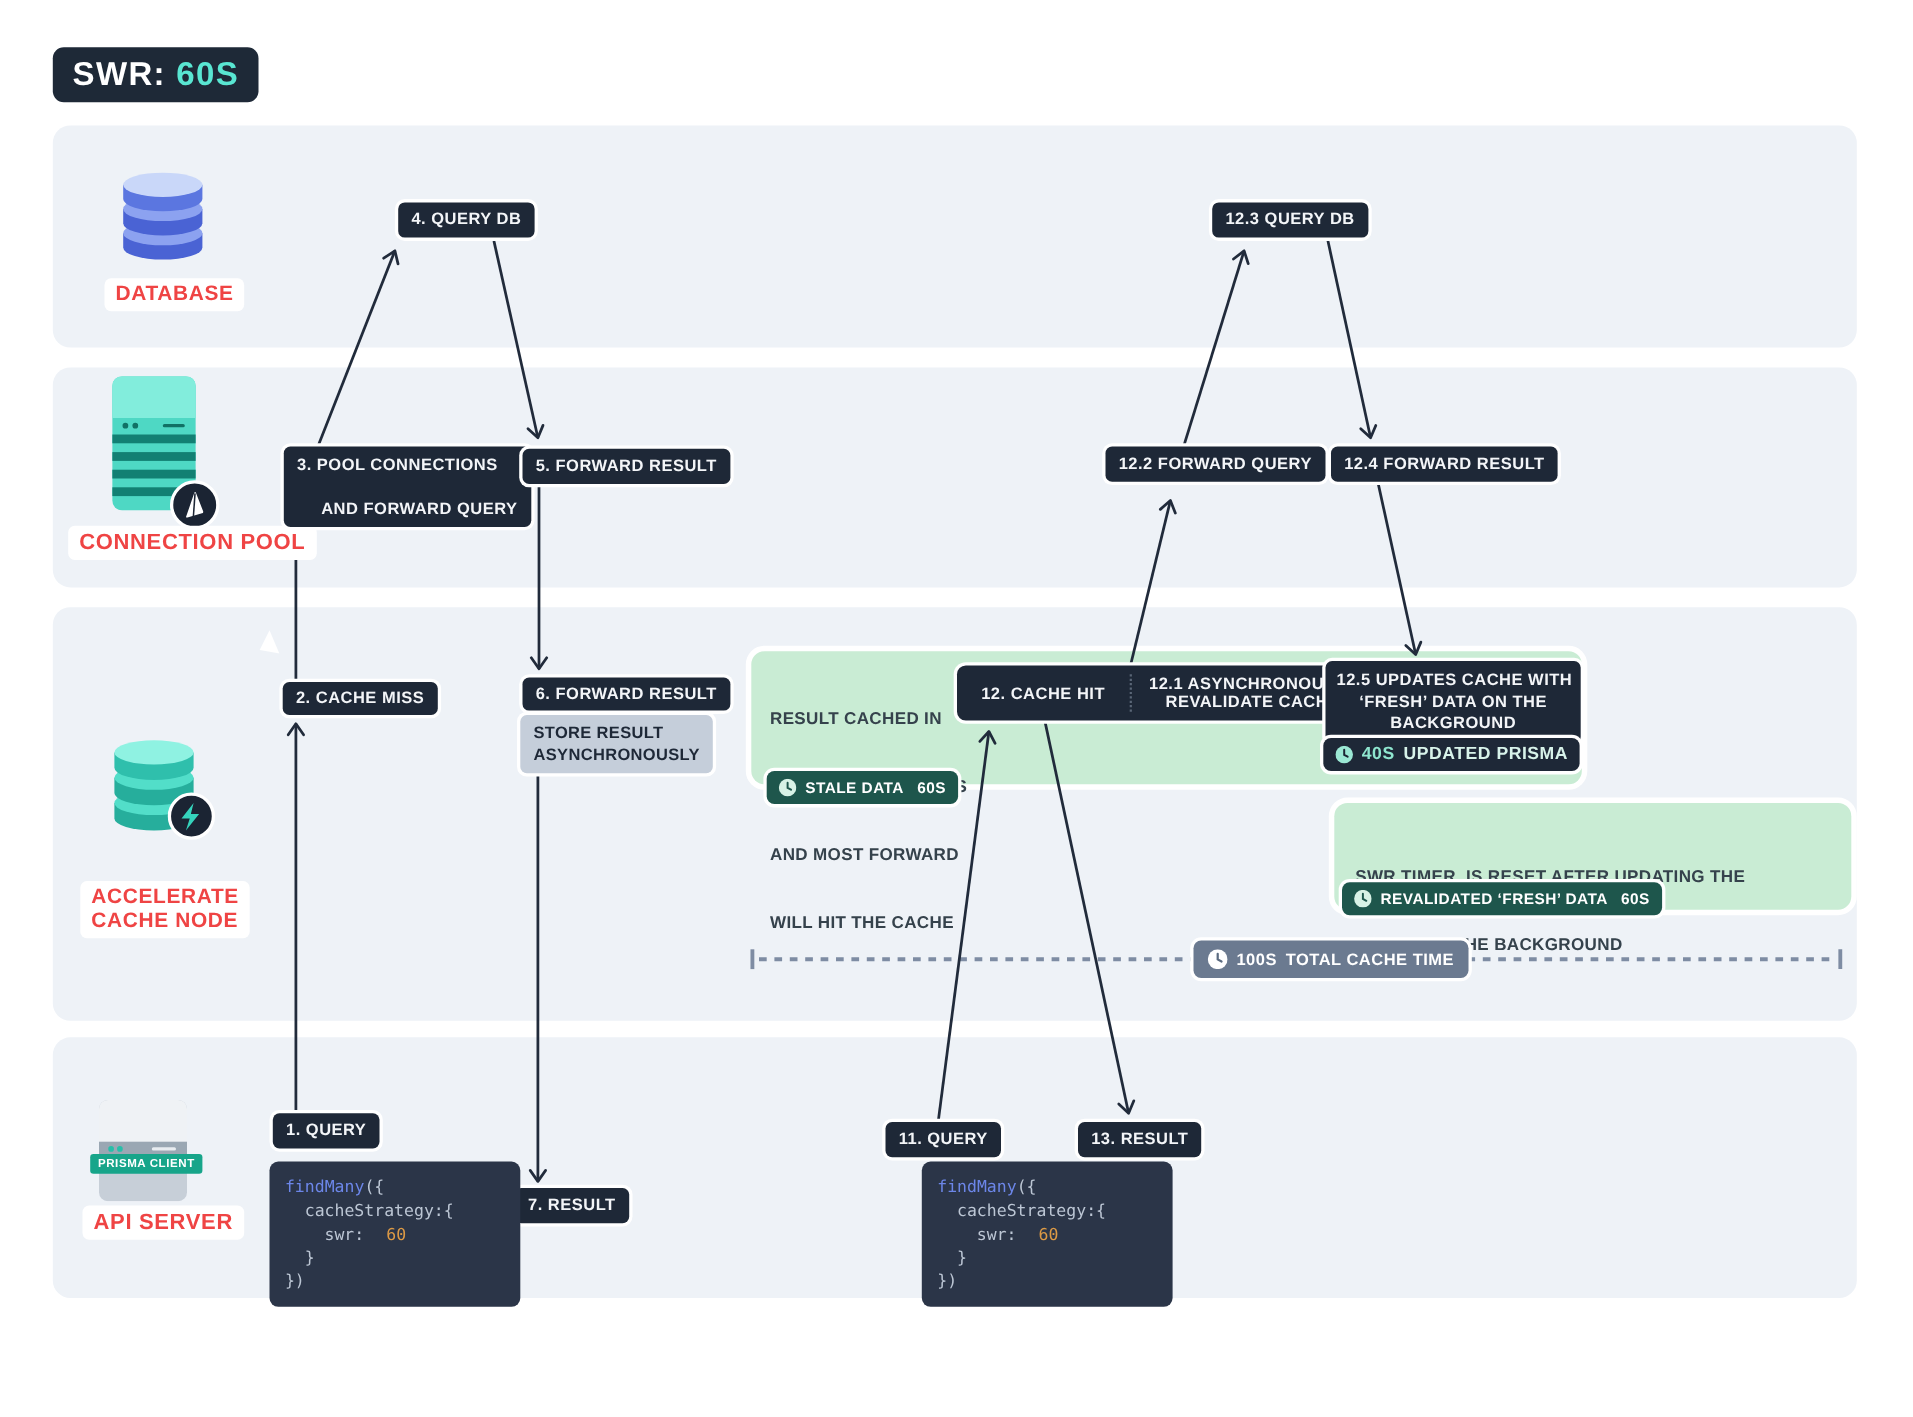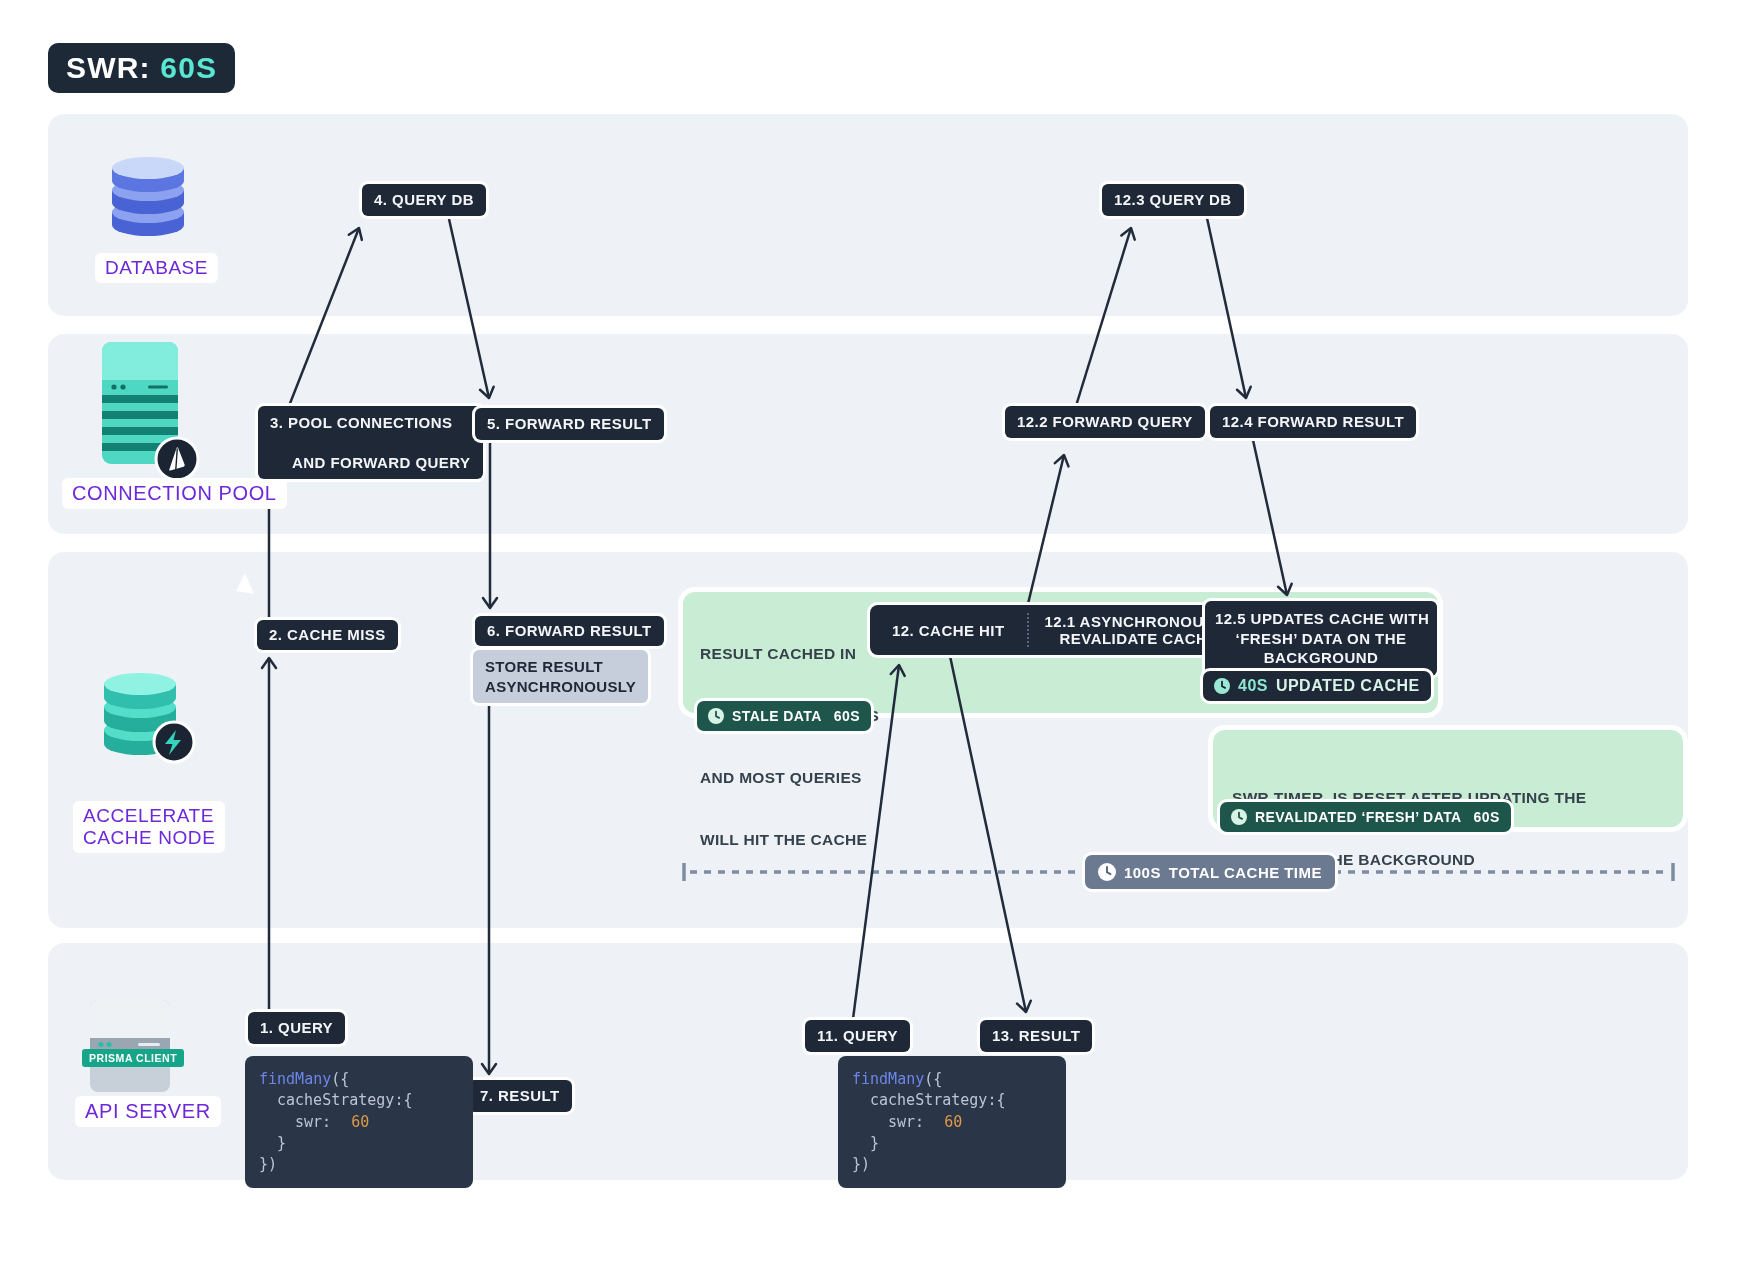--- a/index.html
+++ b/index.html
@@ -31,21 +31,21 @@
              letter-spacing:.02em;white-space:pre-wrap;}
   
   .timer{position:absolute;z-index:3;display:flex;align-items:center;gap:8px;border-radius:7px;
          box-shadow:0 0 0 3px #fff;font-weight:bold;letter-spacing:.03em;white-space:nowrap;}
   .timer.green{background:#1E564C;color:#fff;font-size:14px;height:30px;padding:0 11px;}
   .timer.slate{background:#6B7A90;color:#fff;font-size:15px;height:34px;padding:0 13px;}
   .timer.dark{background:#1E2837;font-size:16px;height:30px;padding:0 11px;}
   .timer.dark .val{color:#8FE6CF;} .timer.dark .lab{color:#D8F3EA;}
   .timer .gap{margin-left:4px;}
   
-  .lanelabel{position:absolute;z-index:3;background:#fff;color:#6d28d9;font-weight:normal;
+  .lanelabel{position:absolute;z-index:3;background:#fff;color:#ef4444;font-weight:bold;
              font-size:19px;letter-spacing:.03em;border-radius:6px;padding:4px 10px;line-height:1.15;white-space:nowrap;}
   
   .codeblock{position:absolute;z-index:3;width:200px;background:#2B3548;border-radius:8px;
              padding:13px 14px;font-family:"DejaVu Sans Mono",monospace;font-size:15px;
              line-height:1.42;color:#BCC6D4;white-space:nowrap;}
   .codeblock .kw{color:#6C86E8;} .codeblock .numv{color:#DD9A45;margin-left:11px;}
   .codeblock .i1{padding-left:18px;} .codeblock .i2{padding-left:36px;}
   
   .title{position:absolute;left:48px;top:43px;z-index:3;background:#1E2937;border-radius:10px;
          padding:8px 18px;font-weight:bold;font-size:30px;letter-spacing:.04em;color:#fff;}
@@ -66,21 +66,21 @@
 
   <div class="title">
     <span>SWR:</span>
     <span class="accent">60S</span>
   </div>
 
   <div class="note" style="left:683px;top:592px;width:755px;height:121px;">
     <div class="txt" style="left:17px;top:10px;">
       <div>RESULT CACHED IN</div>
       <div>ACCELERATE FOR 60S</div>
-      <div>AND MOST QUERIES</div>
+      <div>AND MOST FORWARD</div>
       <div>WILL HIT THE CACHE</div>
     </div>
   </div>
   <div class="note" style="left:1203px;top:730px;width:470px;height:97px;margin-left:10px;">
     <div class="txt" style="left:19px;top:16px;">
       <div>SWR TIMER  IS RESET AFTER UPDATING THE</div>
       <div>CACHE ON THE BACKGROUND</div>
     </div>
   </div>
 
@@ -189,21 +189,21 @@
     <span>‘FRESH’ DATA ON THE</span>
     <span>BACKGROUND</span>
   </div>
 
   <div class="timer dark" style="left:1203px;top:671px;">
     <svg width="16" height="16" viewBox="0 0 16 16">
         <circle cx="8" cy="8" r="8" fill="#9BE8D4"></circle>
         <path d="M8 3.6 v4.6 l3.1 1.7" stroke="#1B2433" stroke-width="1.8" fill="none" stroke-linecap="round"></path>
       </svg>
     <span class="val">40S</span>
-    <span class="lab">UPDATED CACHE</span>
+    <span class="lab">UPDATED PRISMA</span>
   </div>
 
   <div class="timer green" style="left:697px;top:701px;">
     <svg width="16" height="16" viewBox="0 0 16 16">
         <circle cx="8" cy="8" r="8" fill="#D8F2E6"></circle>
         <path d="M8 3.6 v4.6 l3.1 1.7" stroke="#1E564C" stroke-width="1.8" fill="none" stroke-linecap="round"></path>
       </svg>
     <span>STALE DATA</span>
     <span class="gap">60S</span>
   </div>

